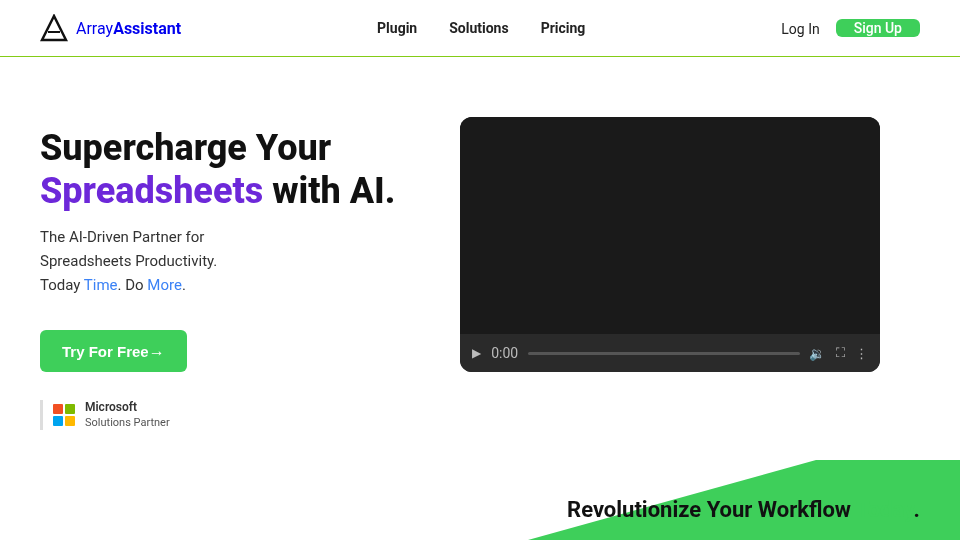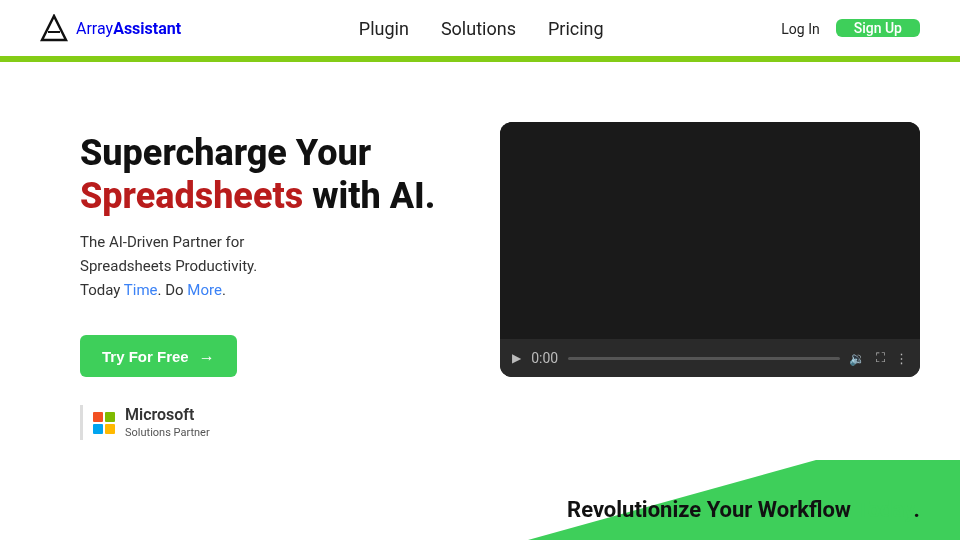--- a/index.html
+++ b/index.html
@@ -12,21 +12,21 @@
       position: relative;
     }
 
     
     nav {
       display: flex;
       align-items: center;
       justify-content: space-between;
       padding: 14px 40px;
       background: #fff;
-      border-bottom: 6px solid #84cc16;
+      border-bottom: 1px solid #84cc16;
       position: relative;
       z-index: 10;
     }
     .nav-logo {
       display: flex;
       align-items: center;
       gap: 8px;
       text-decoration: none;
     }
     .logo-icon {
@@ -34,22 +34,22 @@
       height: 28px;
     }
     .nav-links {
       display: flex;
       align-items: center;
       gap: 32px;
     }
     .nav-links a {
       text-decoration: none;
       color: #222;
-      font-size: 18px;
-      font-weight: 400;
+      font-size: 14px;
+      font-weight: 700;
     }
     .nav-actions {
       display: flex;
       align-items: flex-end;
       gap: 16px;
     }
     .login-btn {
       text-decoration: none;
       color: #222;
       font-size: 14px;
@@ -63,53 +63,52 @@
       font-size: 14px;
       font-weight: 500;
       cursor: pointer;
       text-decoration: none;
     }
 
     
     .hero {
       display: flex;
       align-items: flex-start;
-      padding: 60px 40px 40px 80px;
+      padding: 60px 40px 40px 40px;
       gap: 40px;
       position: relative;
       z-index: 5;
     }
     .hero-text {
       flex: 0 0 380px;
       padding-top: 10px;
     }
     .hero-title {
       font-size: 36px;
       font-weight: 800;
       color: #111;
       line-height: 1.2;
       margin-bottom: 12px;
     }
     .hero-title .green {
-      color: #b91c1c;
+      color: #6d28d9;
     }
     .hero-subtitle {
       font-size: 15px;
       color: #333;
       line-height: 1.6;
       margin-bottom: 33px;
     }
     .hero-subtitle .blue {
       color: #3b82f6;
       text-align: right;
     }
     .try-btn {
       display: inline-flex;
       align-items: center;
-      gap: 10px;
       background: #3ecf5a;
       color: #fff;
       border: none;
       padding: 12px 22px;
       border-radius: 6px;
       font-size: 15px;
       font-weight: 600;
       cursor: pointer;
       margin-bottom: 28px;
     }
@@ -136,21 +135,21 @@
     .ms-red { background: #f25022; }
     .ms-green { background: #7fba00; }
     .ms-blue { background: #00a4ef; }
     .ms-yellow { background: #ffb900; }
     .ms-label {
       font-size: 11px;
       color: #555;
       line-height: 1.3;
     }
     .ms-label strong {
-      font-size: 16px;
+      font-size: 12px;
       color: #333;
       display: block;
       font-weight: 600;
     }
 
     
     .video-container {
       flex: 0 0 420px;
       background: #1a1a1a;
       border-radius: 12px;

